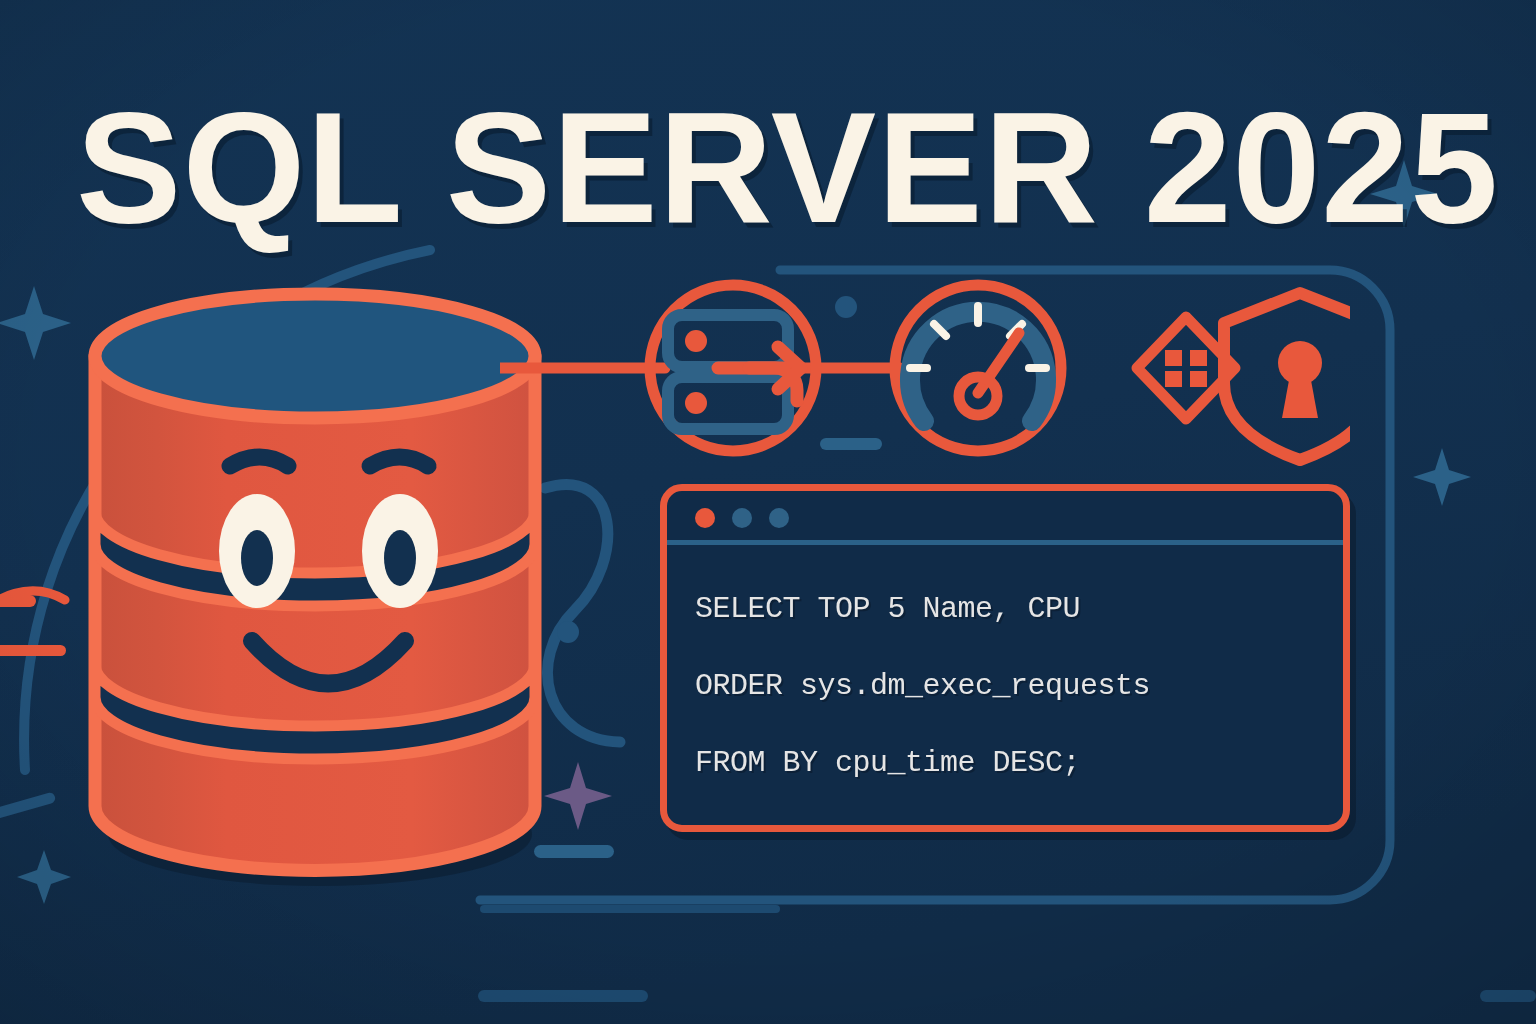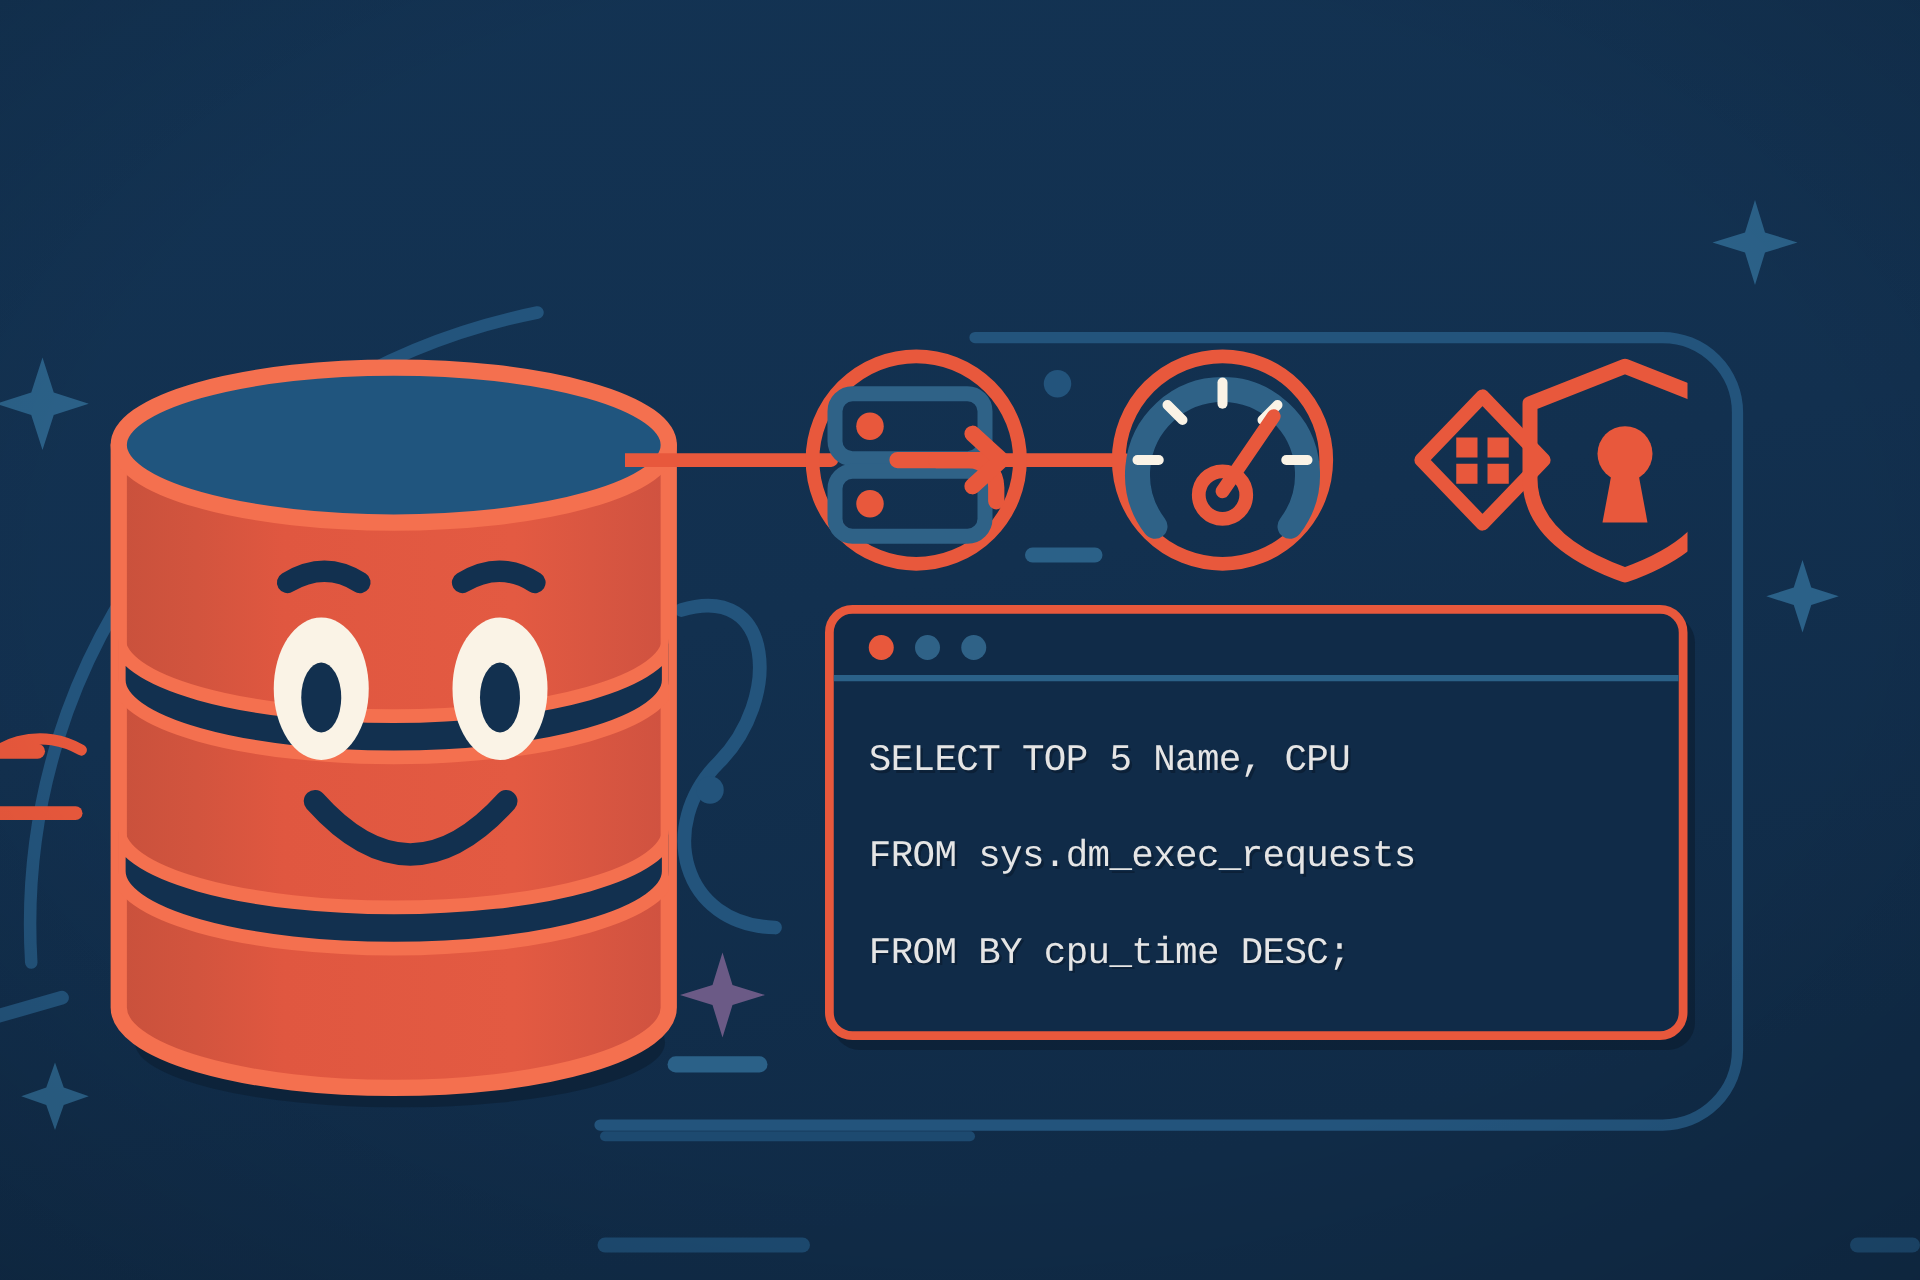--- a/index.html
+++ b/index.html
@@ -147,20 +147,21 @@
       <path d="M 44 850 L 51 870 L 71 877 L 51 884 L 44 904 L 37 884 L 17 877 L 37 870 Z"></path>
     </g>
     <g fill="#6b5a86">
       <path d="M 578 762 L 586 788 L 612 796 L 586 804 L 578 830 L 570 804 L 544 796 L 570 788 Z"></path>
       <path d="M 1400 170 L 1406 188 L 1424 194 L 1406 200 L 1400 218 L 1394 200 L 1376 194 L 1394 188 Z" fill="#5a5585" opacity="0.0"></path>
     </g>
 
     <rect x="0" y="0" width="1536" height="1024" fill="url(#vign)"></rect>
   </svg>
 
+  <div id="title">SQL SERVER 2025</div>
 
   <div id="db-mascot">
     <svg viewBox="0 0 490 600" width="490" height="600" xmlns="http://www.w3.org/2000/svg">
       <defs>
         <linearGradient id="bodyGrad" x1="0" y1="0" x2="1" y2="0">
           <stop offset="0%" stop-color="#c9513c"></stop>
           <stop offset="14%" stop-color="#d2543e"></stop>
           <stop offset="30%" stop-color="#e05740"></stop>
           <stop offset="72%" stop-color="#e35a42"></stop>
           <stop offset="100%" stop-color="#cf5240"></stop>
@@ -249,18 +250,18 @@
   </div>
 
   <div id="code-window">
     <div id="titlebar">
       <span class="dot d1"></span>
       <span class="dot d2"></span>
       <span class="dot d3"></span>
     </div>
     <div id="code-body">
       <div class="code-line">SELECT TOP 5 Name, CPU</div>
-      <div class="code-line">FROM sys.dm_exec_requests</div>
+      <div class="code-line">ORDER sys.dm_exec_requests</div>
       <div class="code-line">FROM BY cpu_time DESC;</div>
     </div>
   </div>
 
 </div>
 
 </body></html>

